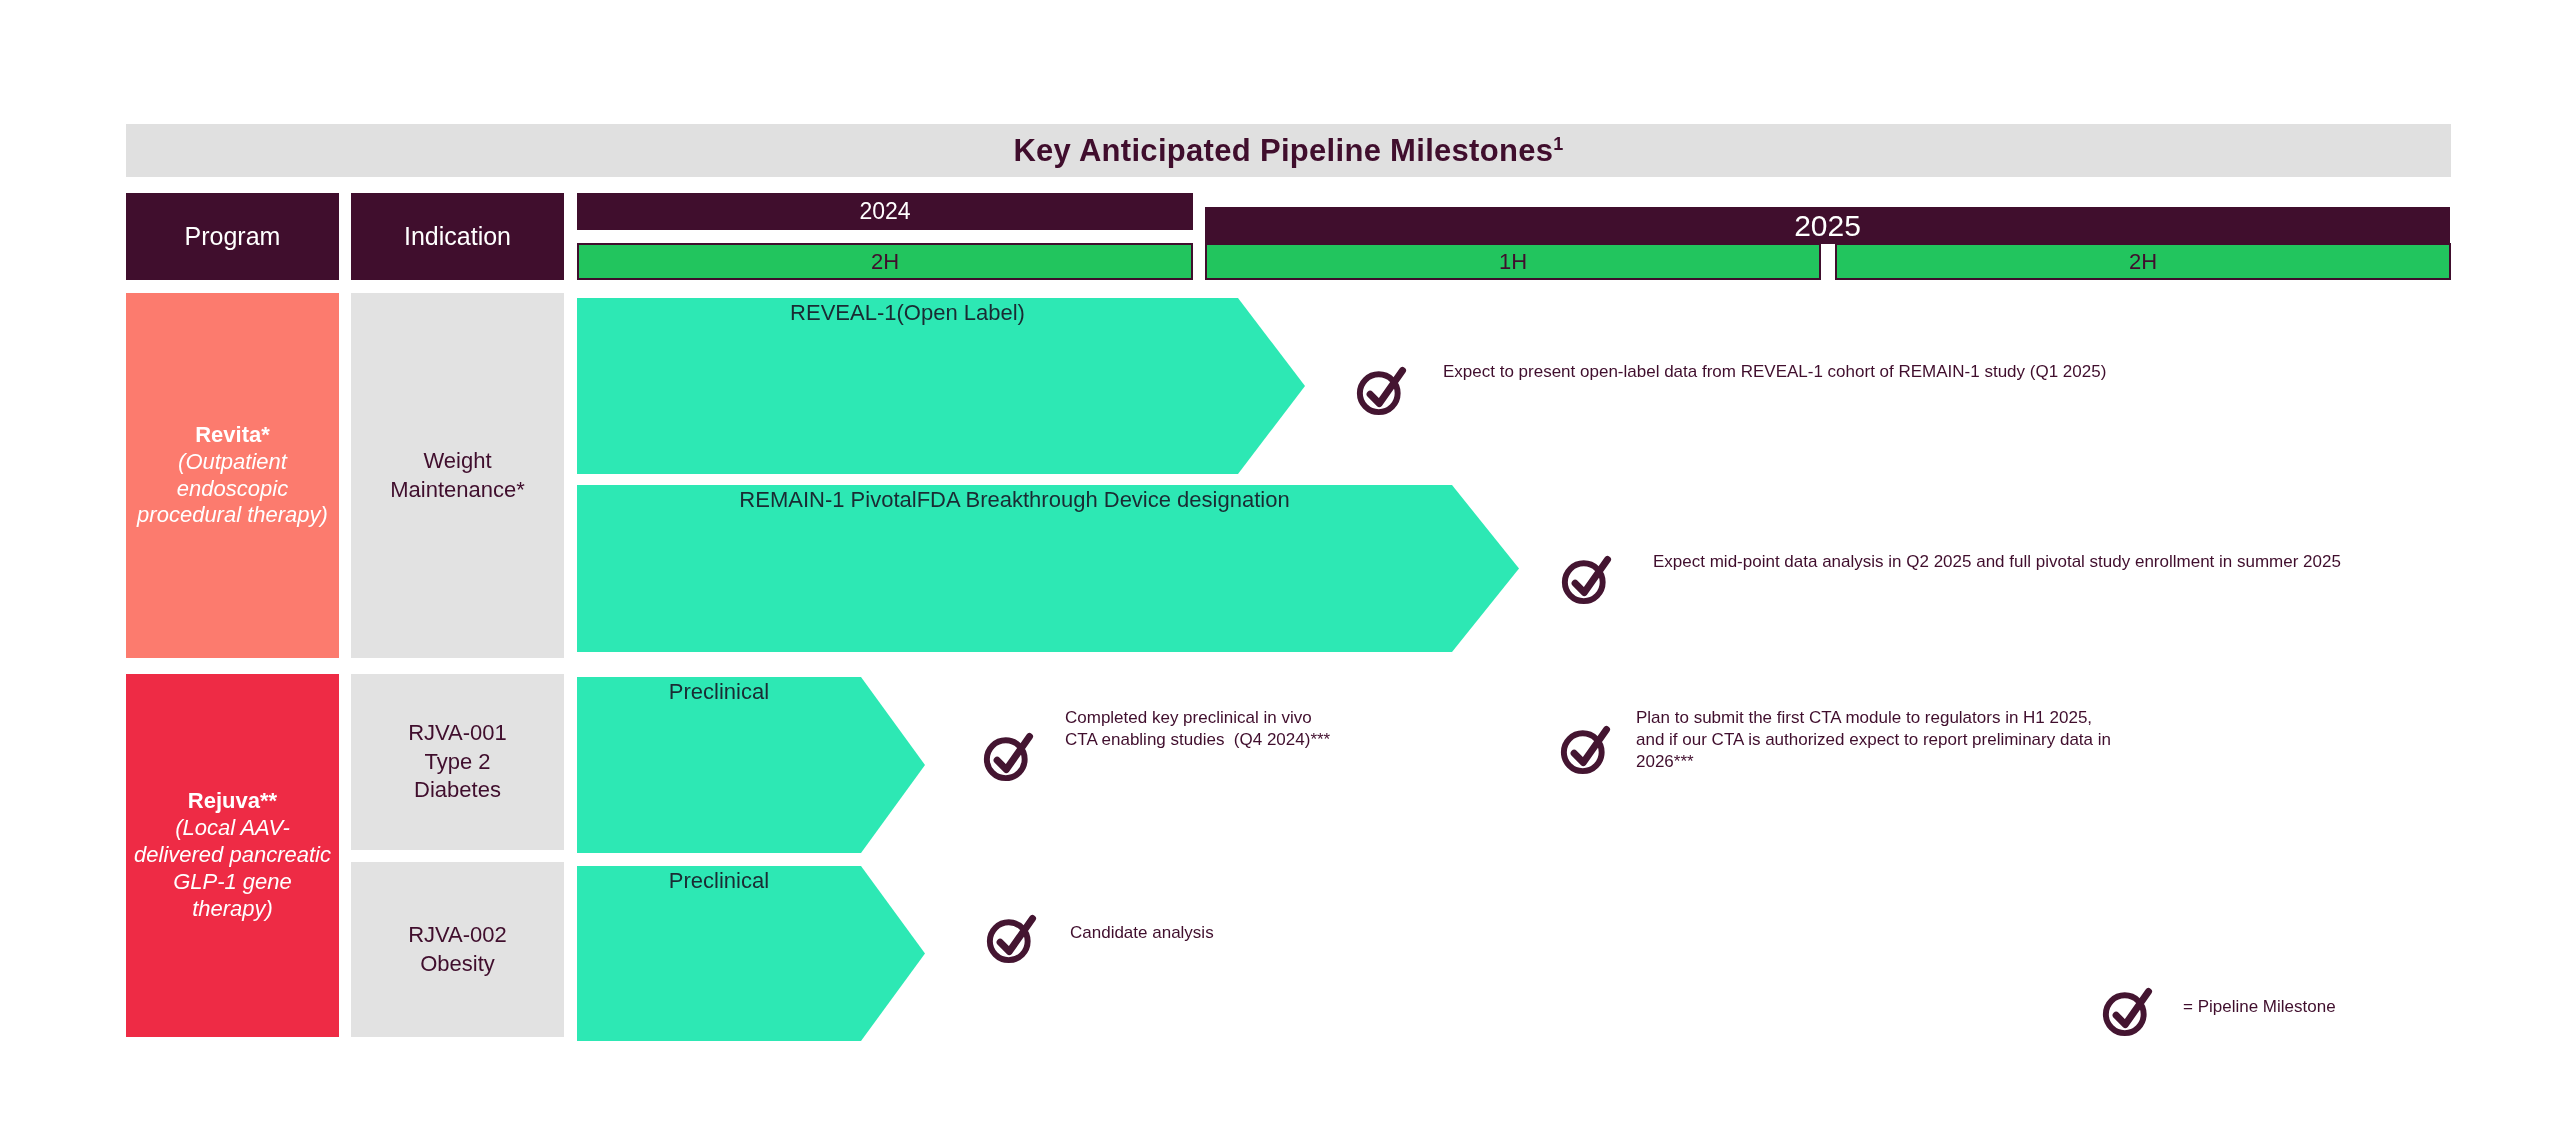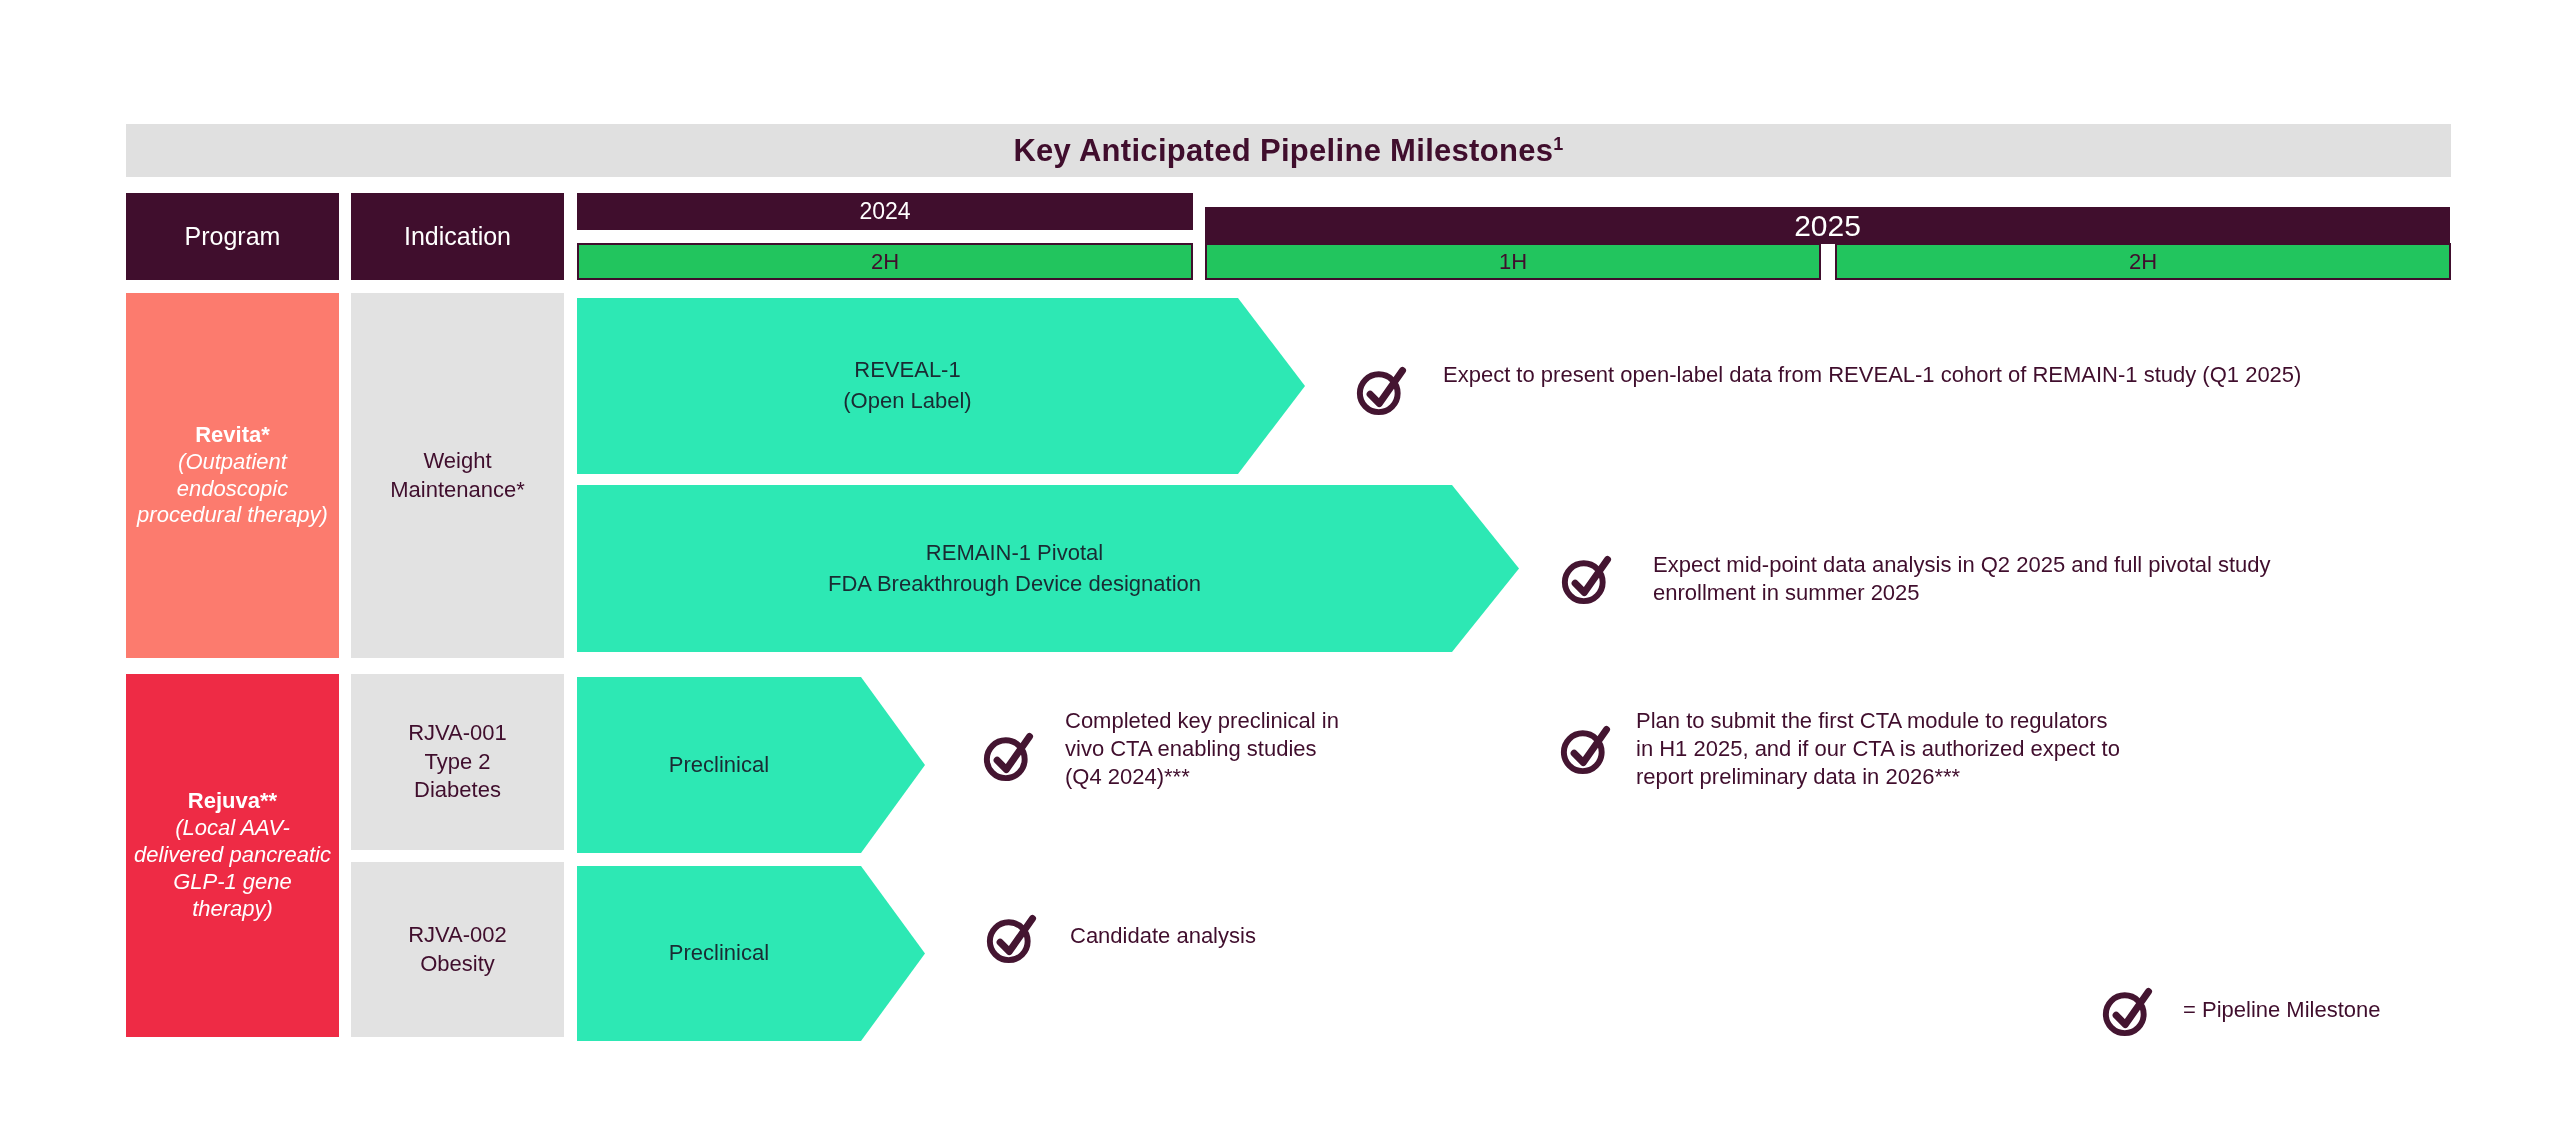--- a/index.html
+++ b/index.html
@@ -46,41 +46,41 @@
   .ind-cell{position:absolute;left:351px;width:213px;background:var(--graycell);color:var(--maroon);
     display:flex;align-items:center;justify-content:center;text-align:center;font-size:22px;line-height:1.3;}
   .ind-weight{top:293px;height:365px;}
   .ind-weight .w{max-width:158px;}
   .ind-rjva001{top:674px;height:176px;}
   .ind-rjva001 .w{max-width:115px;}
   .ind-rjva002{top:862px;height:175px;}
   .ind-rjva002 .w{max-width:115px;}
 
   .arrow{position:absolute;background:var(--teal);color:var(--arrowtext);
-    display:flex;flex-direction:column;justify-content:center;text-align:center;
+    display:flex;flex-direction:row;justify-content:center;text-align:center;
     font-size:22px;line-height:1.4;}
   .arrow-reveal1{left:577px;top:298px;width:728px;height:176px;padding-right:67px;
     clip-path:polygon(0 0,calc(100% - 67px) 0,100% 50%,calc(100% - 67px) 100%,0 100%);}
   .arrow-remain1{left:577px;top:485px;width:942px;height:167px;padding-right:67px;
     clip-path:polygon(0 0,calc(100% - 67px) 0,100% 50%,calc(100% - 67px) 100%,0 100%);}
   .arrow-pre1{left:577px;top:677px;width:348px;height:176px;padding-right:64px;
     clip-path:polygon(0 0,calc(100% - 64px) 0,100% 50%,calc(100% - 64px) 100%,0 100%);}
   .arrow-pre2{left:577px;top:866px;width:348px;height:175px;padding-right:64px;
     clip-path:polygon(0 0,calc(100% - 64px) 0,100% 50%,calc(100% - 64px) 100%,0 100%);}
 
   .check{position:absolute;width:54px;height:54px;}
   .check svg{width:100%;height:100%;display:block;}
   .c1{left:1355px;top:363px;}
   .c2{left:1560px;top:552px;}
   .c3{left:982px;top:729px;}
   .c4{left:1559px;top:722px;}
   .c5{left:985px;top:911px;}
   .c-legend{left:2101px;top:984px;}
 
-  .mtext{position:absolute;color:var(--maroon);font-size:22px;line-height:1.28;white-space:pre-wrap;}
+  .mtext{position:absolute;color:var(--maroon);font-size:17px;line-height:1.28;white-space:pre-wrap;}
   .t1{left:1443px;top:361px;width:921px;}
   .t2{left:1653px;top:551px;width:715px;}
   .t3{left:1065px;top:707px;width:277px;}
   .t4{left:1636px;top:707px;width:489px;}
   .t5{left:1070px;top:922px;width:399px;}
   .t-legend{left:2183px;top:996px;width:386px;}
 </style>
 </head>
 <body>
 

